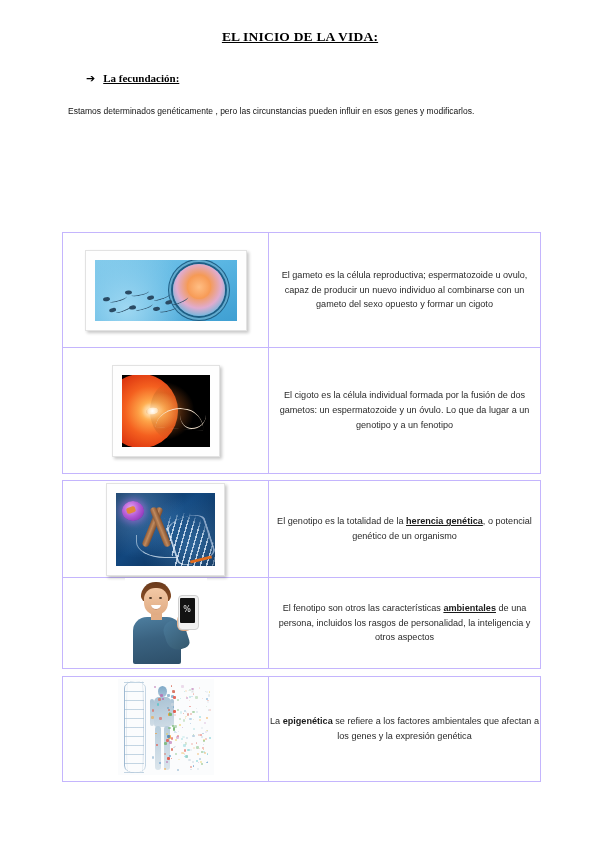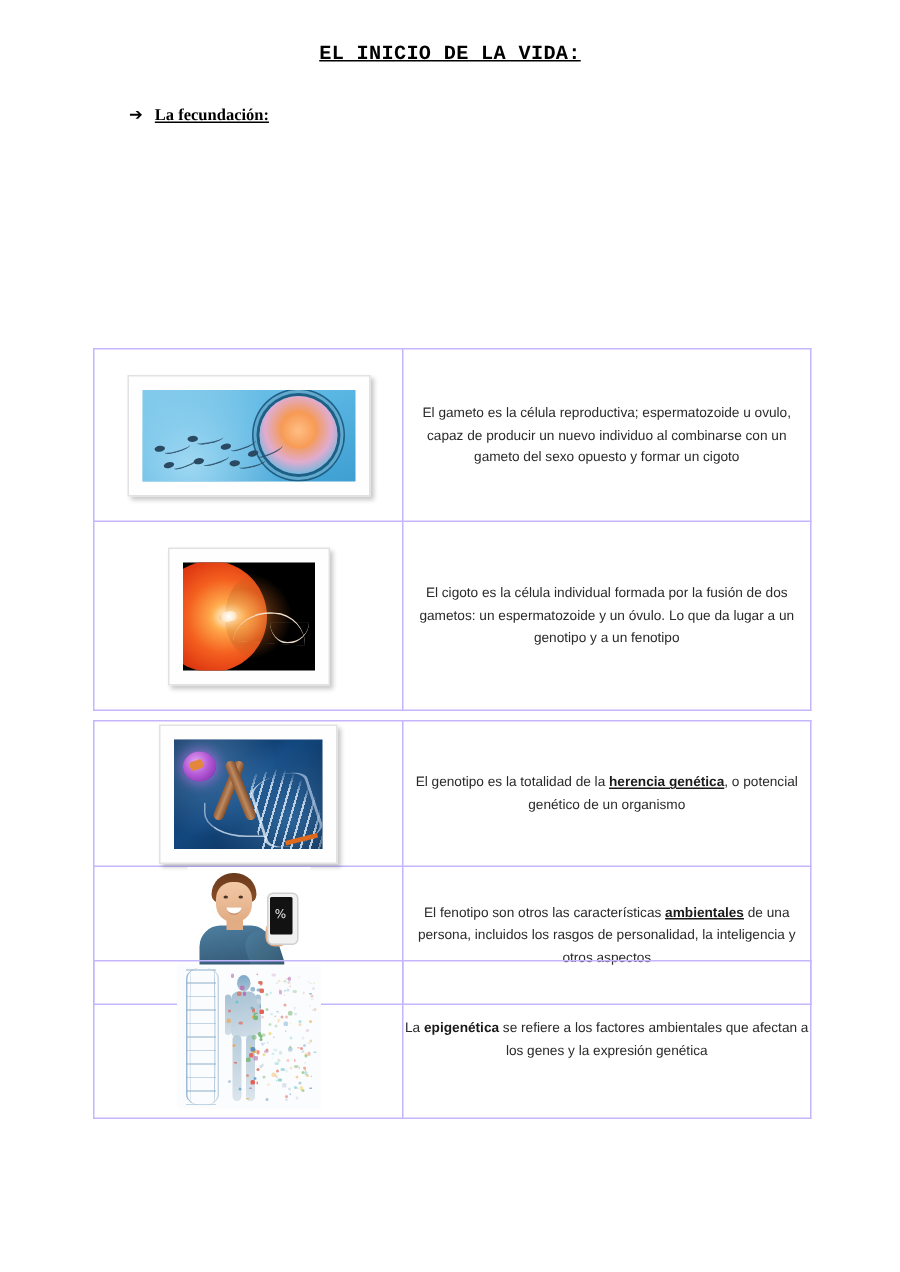--- a/index.html
+++ b/index.html
@@ -29,21 +29,21 @@
     font-weight: bold;
     font-size: 13.5px;
     letter-spacing: .2px;
     margin: 0;
     padding-top: 72px;
   }
   .title-main span.u { text-decoration: underline; }
 
   .title-sub {
     text-align: center;
-    font-family: Liberation Mono, monospace;
+    font-family: Liberation Serif, serif;
     font-weight: bold;
     font-size: 13.5px;
     letter-spacing: .2px;
     margin: 0;
     padding-top: 29px;
   }
   .title-sub span.u { text-decoration: underline; }
 
   .bullet-line {
     margin: 0;
@@ -358,20 +358,21 @@
 <div class="page">
 
 
   <h2 class="title-sub"><span class="u">EL INICIO DE LA VIDA:</span></h2>
 
   <div class="bullet-line">
     <span class="bullet-arrow">➔</span>
     <span class="bullet-text">La fecundación:</span>
   </div>
 
+  <p class="intro">Estamos determinados genéticamente , pero las circunstancias pueden influir en esos genes y modificarlos.</p>
 
   <table class="tbl" style="top:232px;">
     <tbody>
       <tr>
         <td class="cell-img" style="height:114px;">
           <span class="frame">
             <span class="pic pic1">
               <span class="ovum"></span>
               <span class="sperm" style="left:8px;  top:36px; transform:rotate(-8deg);">
                   <span class="head"></span>
@@ -470,21 +471,21 @@
         </td>
         <td class="cell-txt">
           <p class="desc">
             <span>El fenotipo son otros las características </span><span class="bu">ambientales</span><span> de una persona, incluidos los rasgos de personalidad, la inteligencia y otros aspectos</span>
           </p>
         </td>
       </tr>
     </tbody>
   </table>
 
-  <table class="tbl" style="top:640px;">
+  <table class="tbl" style="top:676px;">
     <tbody>
       <tr>
         <td class="cell-img" style="height:104px;">
           <span class="frame-none">
             <span class="pic pic5">
               <span class="dnaL"></span>
               <span class="dnaR"></span>
               <span class="dna"></span>
               <span class="fig">
                 <span class="fhead"></span>

